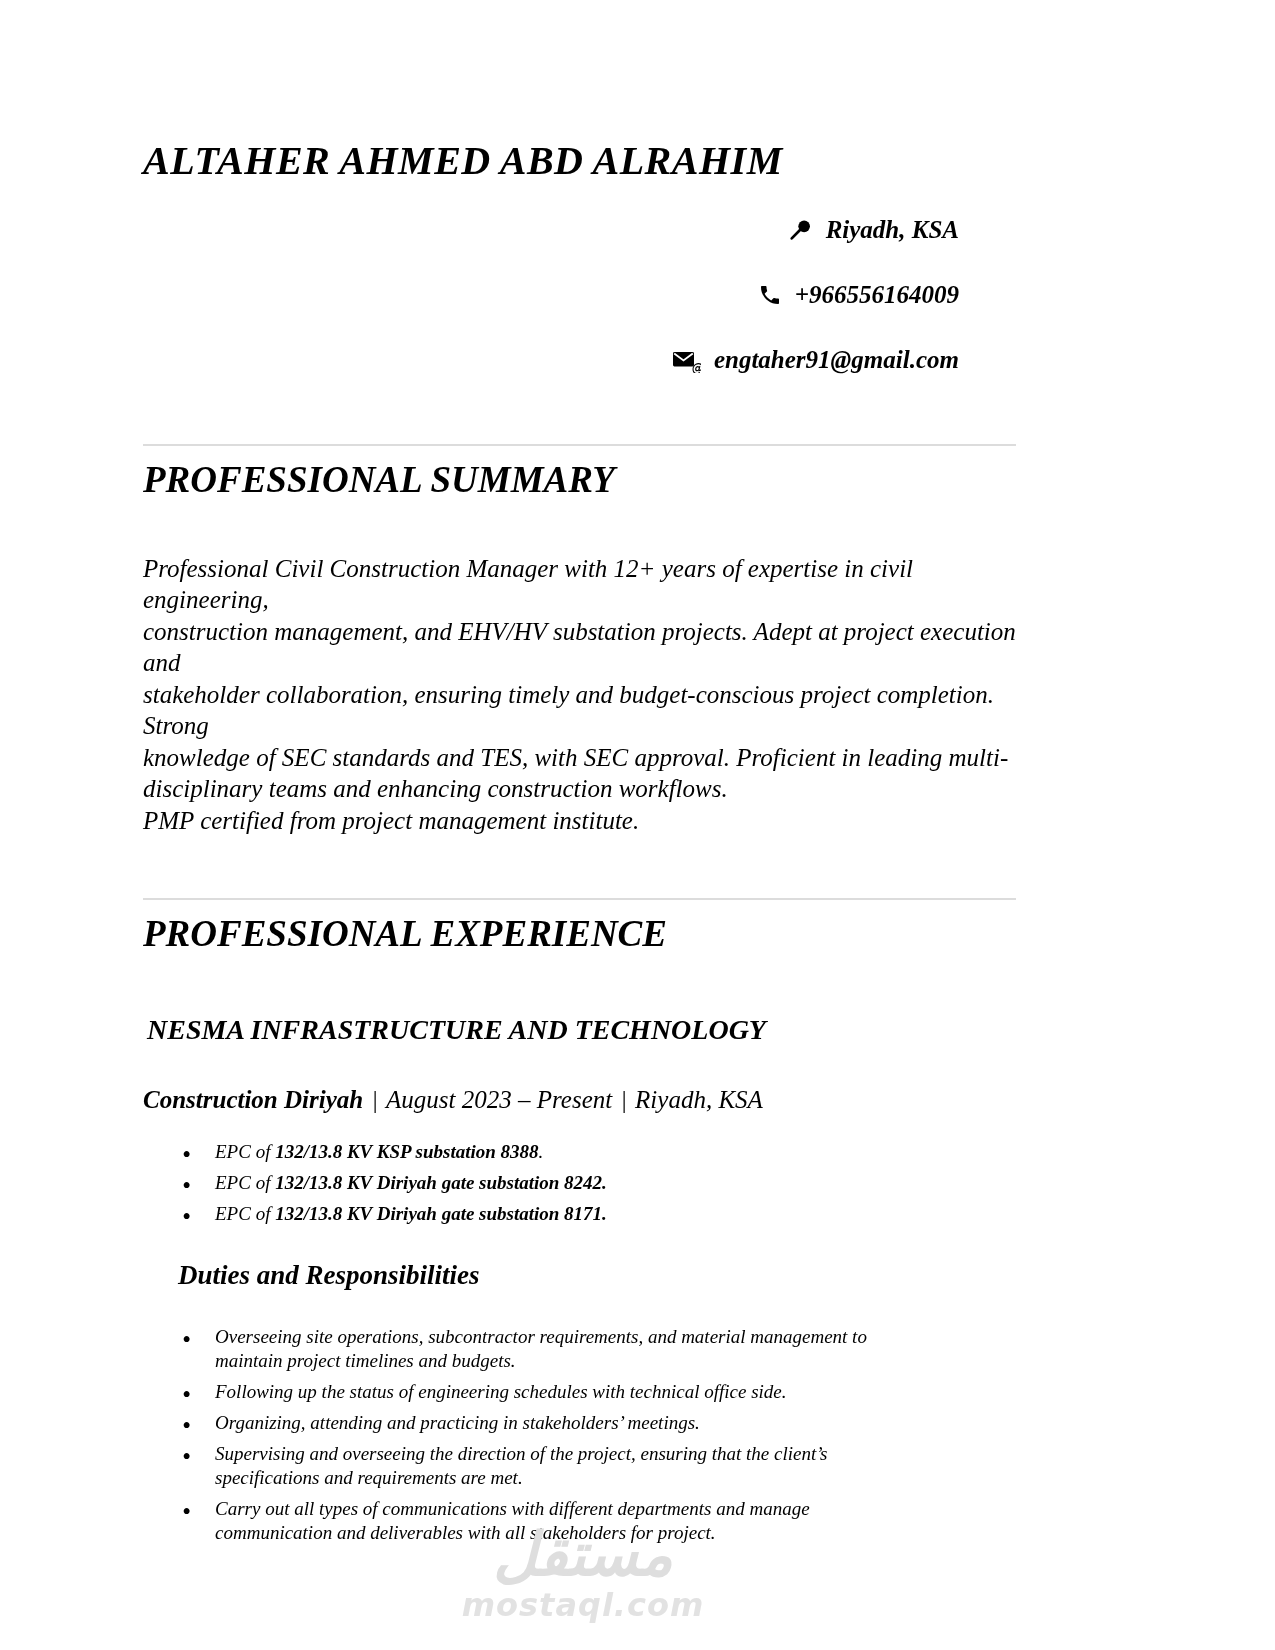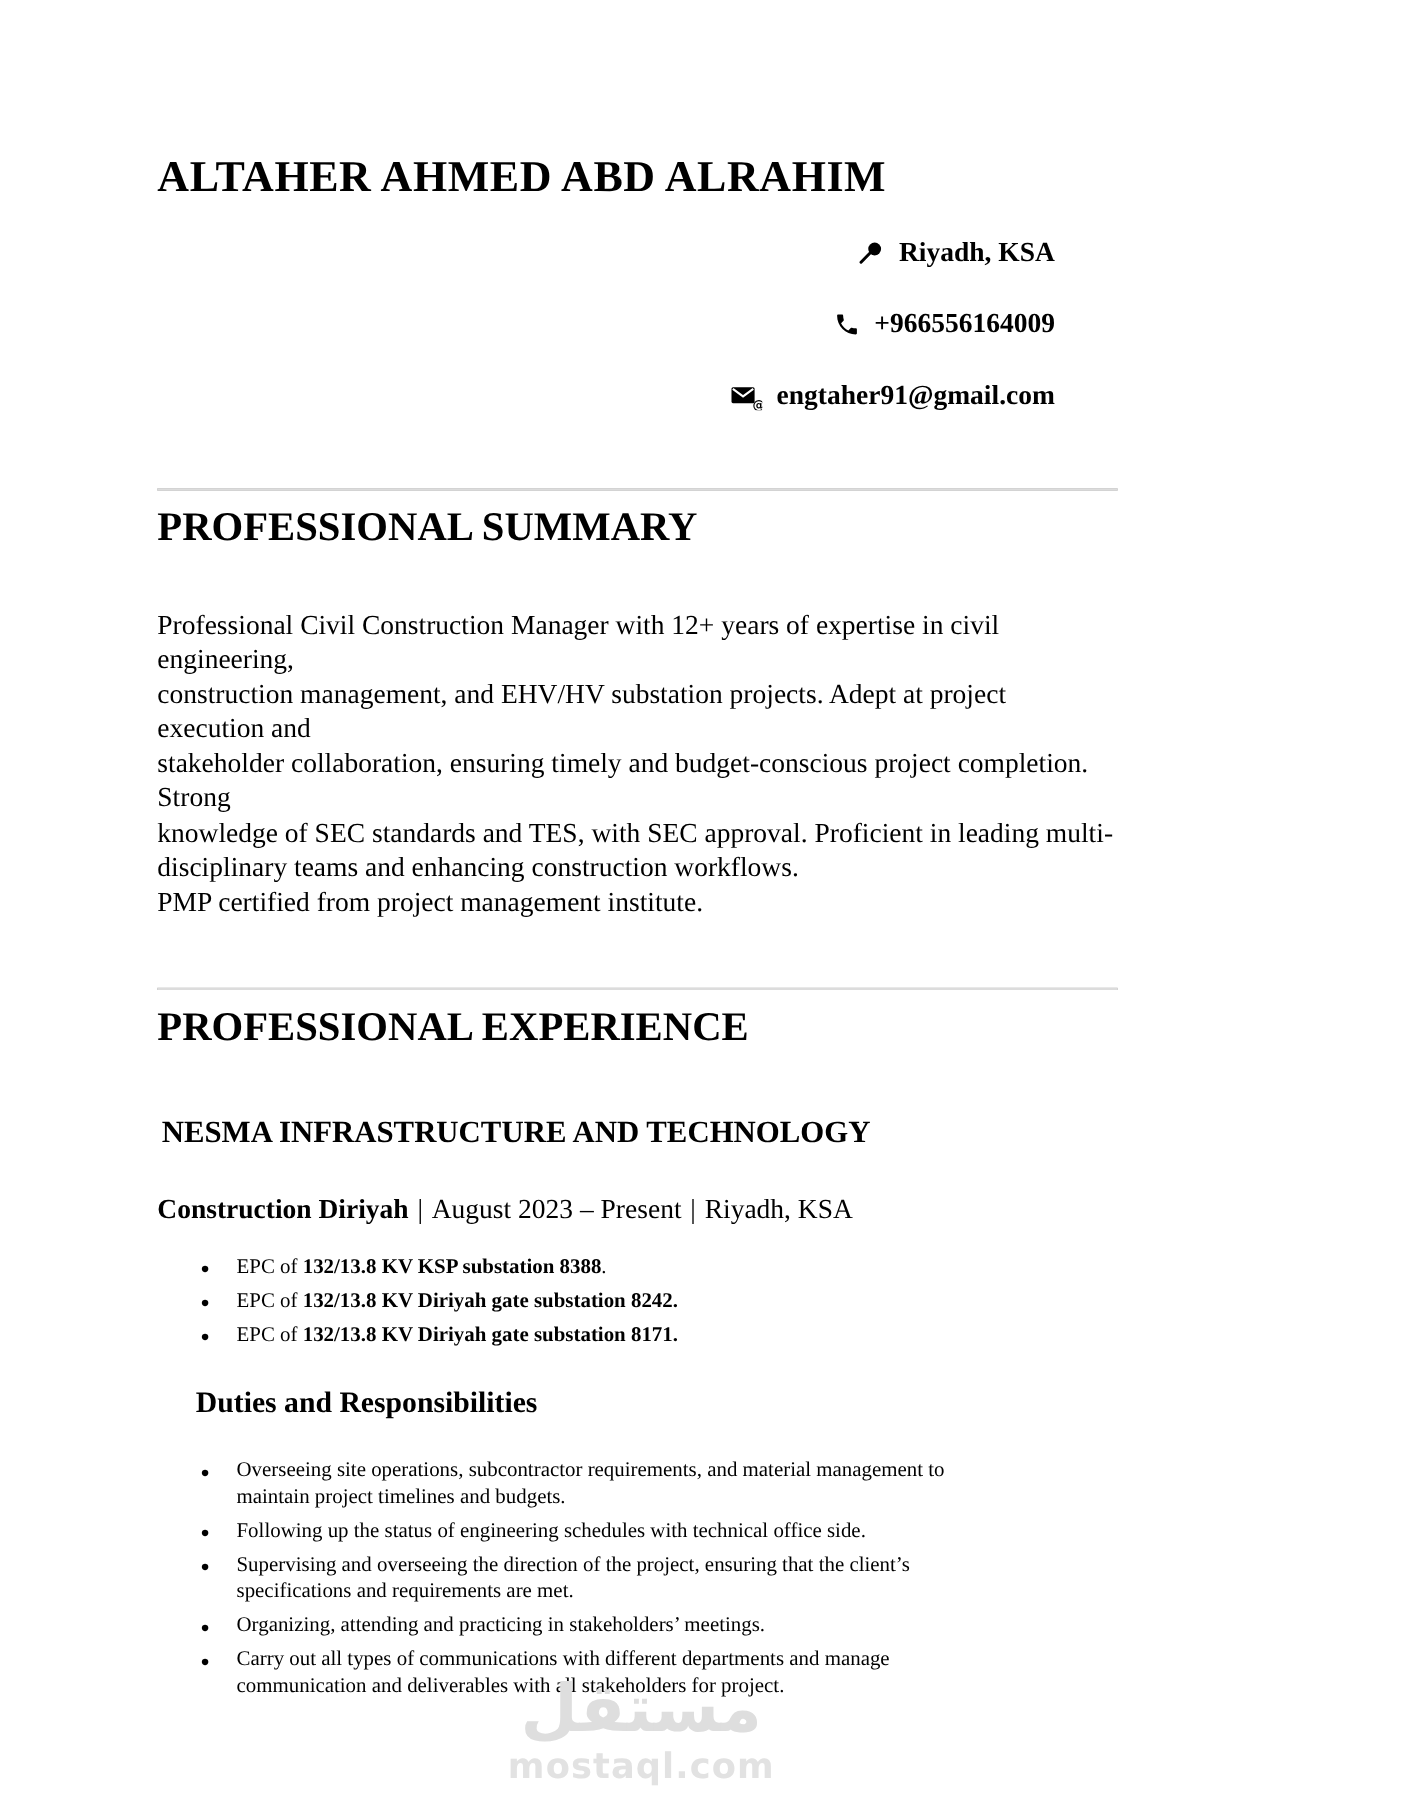--- a/index.html
+++ b/index.html
@@ -5,20 +5,21 @@
   * { box-sizing: border-box; }
   html, body { margin: 0; padding: 0; background: #ffffff; }
   .page {
     position: relative;
     width: 1166px;
     height: 1650px;
     background: #ffffff;
     overflow: hidden;
     font-family: "Liberation Serif", serif;
     color: #000;
+    font-style: italic;
   }
   .content { padding: 140px 150px 0 143px; }
 
   h1.name {
     font-size: 40px;
     font-weight: bold;
     margin: 0;
     letter-spacing: 0.5px;
     line-height: 1.05;
   }
@@ -178,23 +179,23 @@
       <li><span>EPC of </span><b>132/13.8 KV Diriyah gate substation 8242.</b><span></span></li>
       <li><span>EPC of </span><b>132/13.8 KV Diriyah gate substation 8171.</b><span></span></li>
     </ul>
 
     <h4 class="duties-heading">Duties and Responsibilities</h4>
 
     <ul class="bullets duties">
       <li>Overseeing site operations, subcontractor requirements, and material management to
 maintain project timelines and budgets.</li>
       <li>Following up the status of engineering schedules with technical office side.</li>
+      <li>Organizing, attending and practicing in stakeholders’ meetings.</li>
       <li>Supervising and overseeing the direction of the project, ensuring that the client’s
 specifications and requirements are met.</li>
-      <li>Organizing, attending and practicing in stakeholders’ meetings.</li>
       <li>Carry out all types of communications with different departments and manage
 communication and deliverables with all stakeholders for project.</li>
     </ul>
 
   </div>
 
   <div class="watermark">
     <div class="wm-logo">مستقل</div>
     <div class="wm-site">mostaql.com</div>
   </div>

